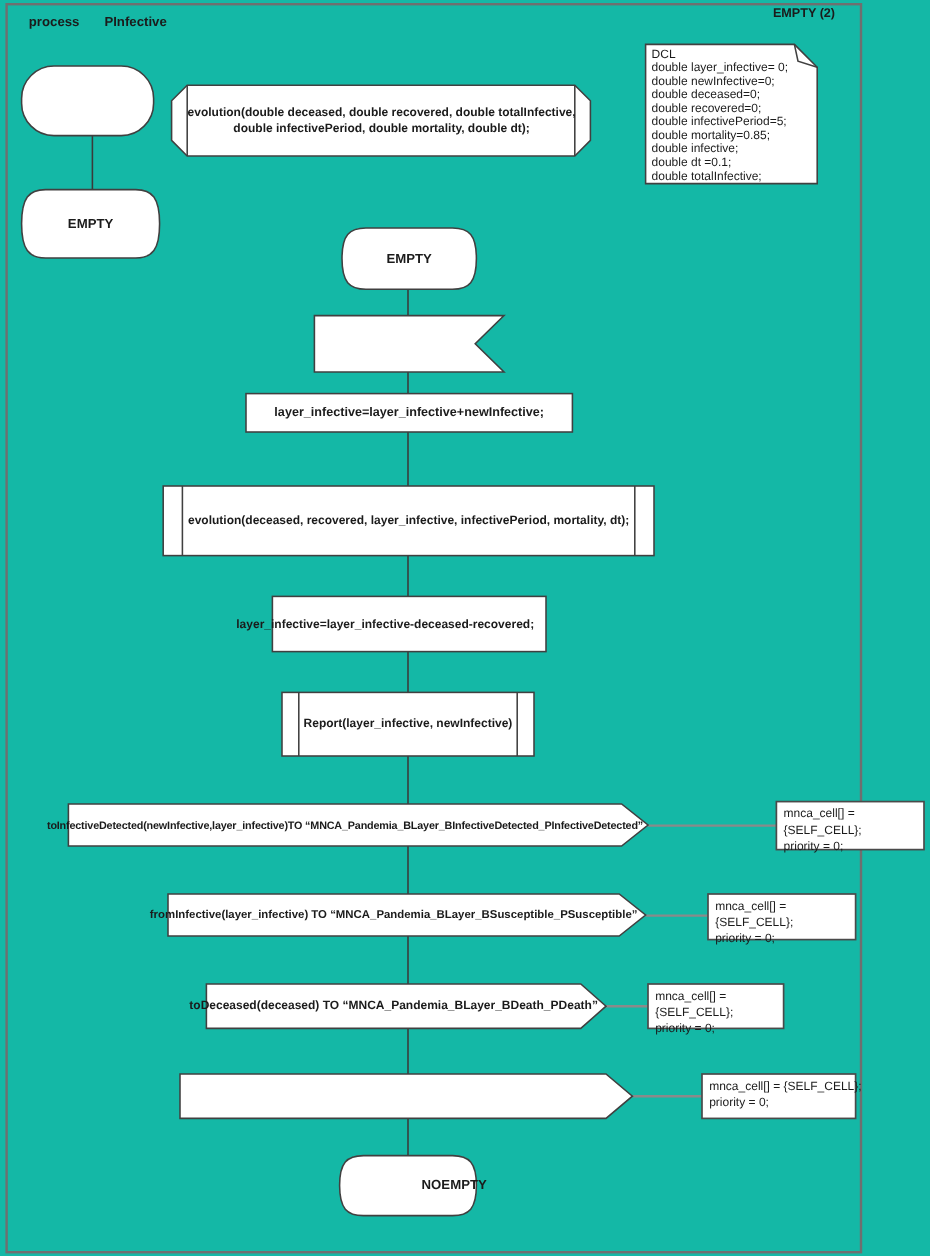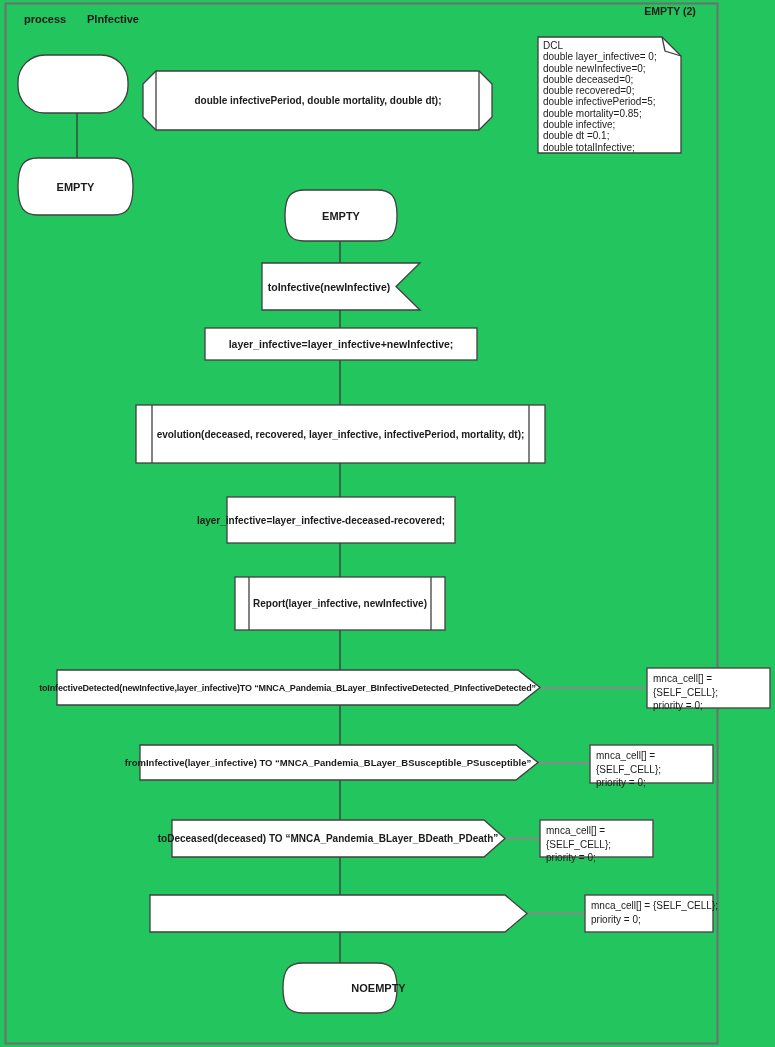--- a/index.html
+++ b/index.html
@@ -1,16 +1,16 @@
 <!DOCTYPE html>
 <html><head>
 <meta charset="utf-8">
 <style>
   html,body{margin:0;padding:0;background:#fff;}
-  #page{position:relative;width:775px;height:1047px;background:#22c55e;
+  #page{position:relative;width:775px;height:1047px;background:#14b8a6;
         font-family:"Liberation Sans", sans-serif;color:#1b1b1b;overflow:hidden;}
   #diagram-svg{position:absolute;left:0;top:0;}
   .txt{position:absolute;display:flex;align-items:center;justify-content:center;
        text-align:center;white-space:nowrap;color:#1b1b1b;font-weight:bold;}
   .col{flex-direction:column;line-height:13px;}
   .f11{font-size:11px;}
   .f105{font-size:10.5px;}
   .f10{font-size:10px;}
   .f95{font-size:9.5px;}
   .f9{font-size:9px;letter-spacing:-0.15px;}
@@ -90,28 +90,28 @@
     <div>double deceased=0;</div>
     <div>double recovered=0;</div>
     <div>double infectivePeriod=5;</div>
     <div>double mortality=0.85;</div>
     <div>double infective;</div>
     <div>double dt =0.1;</div>
     <div>double totalInfective;</div>
   </div>
 
   <div class="txt col f10" style="left:157px;top:71px;width:322px;height:59px;">
+    <div>evolution(double deceased, double recovered, double totalInfective,</div>
     <div>double infectivePeriod, double mortality, double dt);</div>
   </div>
 
   <div class="txt f11" style="left:18px;top:158px;width:115px;height:57px;">EMPTY</div>
   <div class="txt f11" style="left:285px;top:190px;width:112px;height:51px;">EMPTY</div>
   <div class="txt f11" style="left:283px;top:963px;width:135px;height:50px;margin-left:28px;">NOEMPTY</div>
 
-  <div class="txt f105" style="left:262px;top:263px;width:134px;height:47px;">toInfective(newInfective)</div>
   <div class="txt f10" style="left:152px;top:405px;width:377px;height:58px;">evolution(deceased, recovered, layer_infective, infectivePeriod, mortality, dt);</div>
   <div class="txt f105" style="left:205px;top:328px;width:272px;height:32px;">layer_infective=layer_infective+newInfective;</div>
   <div class="txt f10" style="left:227px;top:497px;width:188px;height:46px;">layer_infective=layer_infective-deceased-recovered;</div>
   <div class="txt f10" style="left:249px;top:577px;width:182px;height:53px;">Report(layer_infective, newInfective)</div>
   <div class="txt f9" style="left:57px;top:670px;width:461px;height:35px;">toInfectiveDetected(newInfective,layer_infective)TO “MNCA_Pandemia_BLayer_BInfectiveDetected_PInfectiveDetected”</div>
   <div class="txt f95" style="left:140px;top:745px;width:376px;height:35px;">fromInfective(layer_infective) TO “MNCA_Pandemia_BLayer_BSusceptible_PSusceptible”</div>
   <div class="txt f10" style="left:172px;top:820px;width:312px;height:37px;">toDeceased(deceased) TO “MNCA_Pandemia_BLayer_BDeath_PDeath”</div>
 
   <div class="anno" style="left:647px;top:668px;width:123px;height:40px;">
     <div>mnca_cell[] = {SELF_CELL};</div>

